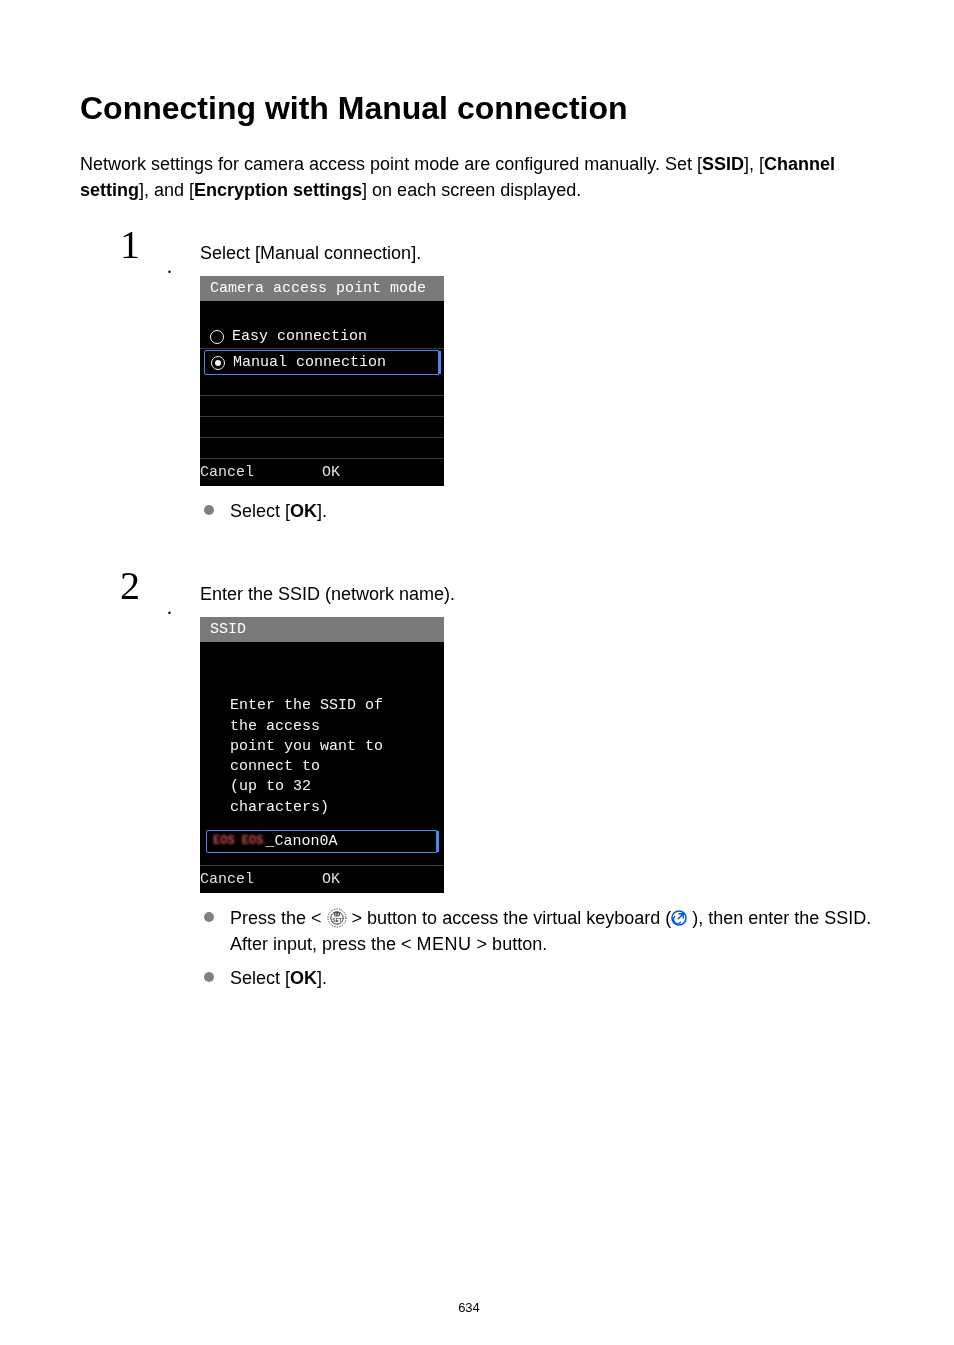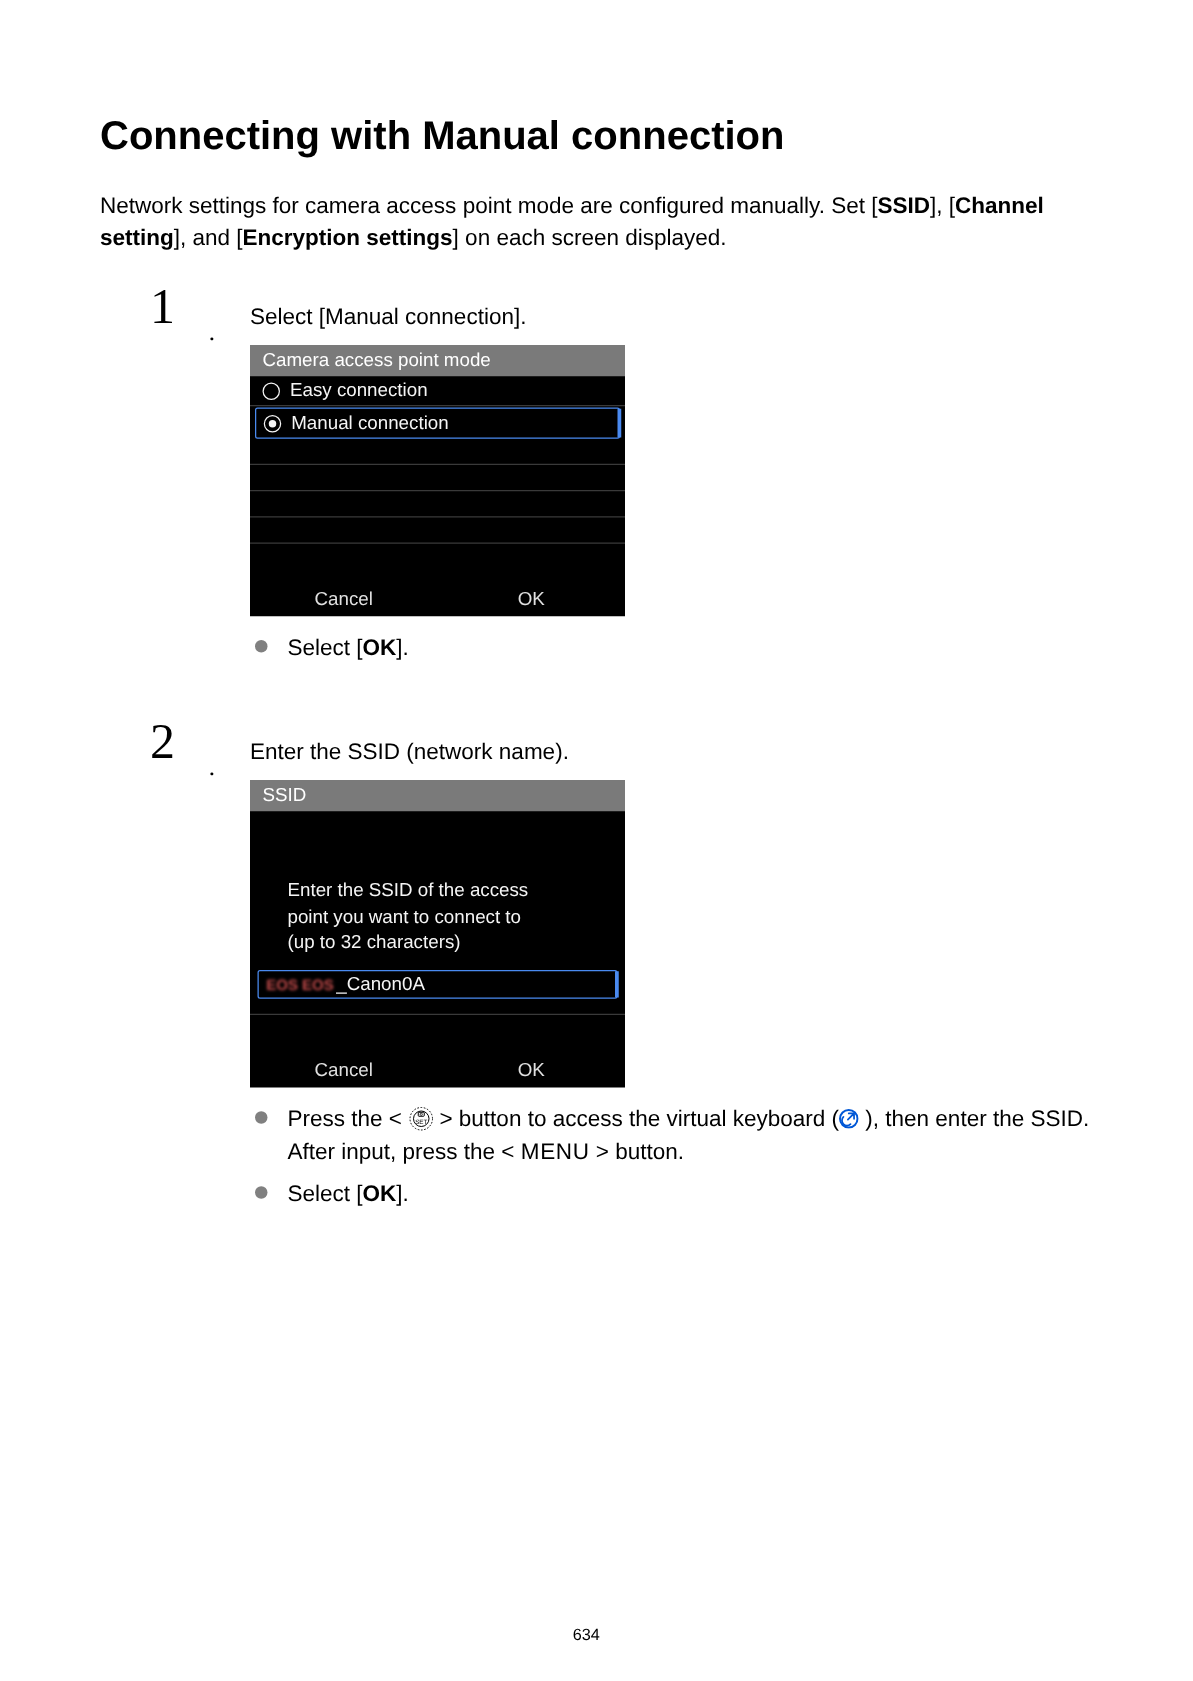--- a/index.html
+++ b/index.html
@@ -53,38 +53,39 @@
     font-size: 20px;
   }
   .step-head {
     font-size: 18px;
     font-weight: normal;
     margin: 0 0 12px 30px;
   }
 
   
   .camshot {
-    width: 300px;
+    width: 244px;
     background: #000;
     color: #f5f5f5;
-    font-family: Liberation Sans, sans-serif;
+    font-family: Liberation Mono, monospace;
     font-size: 15px;
     margin: 0 0 12px 30px;
     padding: 0 0 0 0;
   }
   .camshot .cam-title {
     background: #7a7a7a;
     color: #fff;
     padding: 4px 10px;
   }
   .camshot .row {
     padding: 3px 10px;
     border-bottom: 1px solid #3a3a3a;
     display: flex;
     align-items: center;
+    margin-top: 24px;
   }
   .camshot .row:last-of-type { border-bottom: none; }
   .radio, .radio-sel {
     width: 12px; height: 12px;
     border: 1.5px solid #f5f5f5;
     border-radius: 50%;
     margin-right: 8px;
     position: relative;
     flex: 0 0 auto;
   }
@@ -112,23 +113,22 @@
     background: #4a8af0;
   }
   .camshot .empty { height: 20px; border-bottom: 1px solid #3a3a3a; }
   .camshot .btnbar {
     display: flex;
     color: #e0e0e0;
     border-top: 1px solid #3a3a3a;
   }
   .camshot .btnbar > div {
     flex: 1;
-    text-align: center;
+    text-align: left;
     padding: 5px 0;
-    margin-top: 31px;
   }
   
   .ssid-instr {
     padding: 6px 30px 12px 30px;
     line-height: 1.35;
   }
   .ssid-field {
     margin: 0 6px 4px 6px;
     border: 1.5px solid #4a8af0;
     border-radius: 2px;

